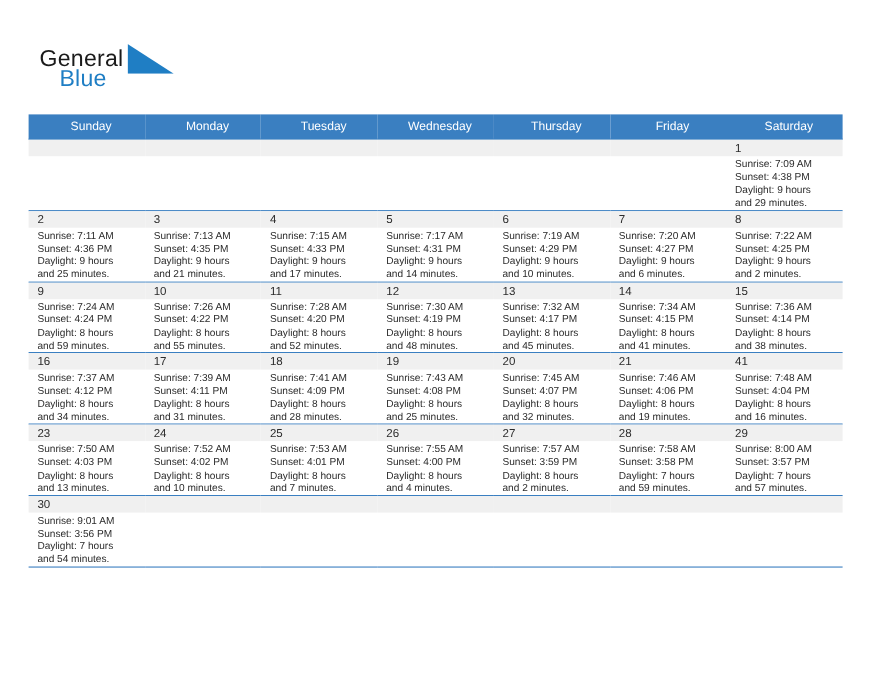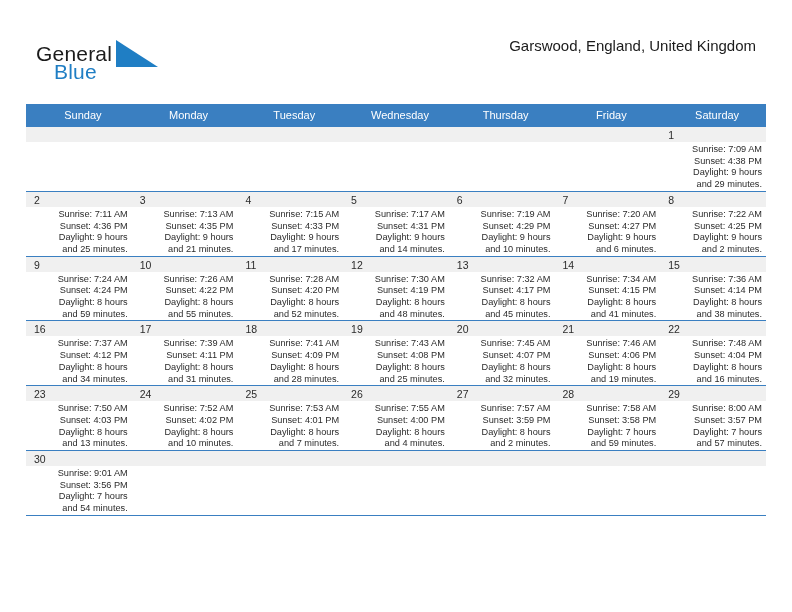--- a/index.html
+++ b/index.html
@@ -127,21 +127,20 @@
     box-sizing: border-box;
   }
   td.empty .daynum-bar {
     background: #f0f0f0;
   }
   .info {
     padding: 2px 4px 0 8px;
     font-size: 9.2px;
     line-height: 11.7px;
     color: #2b2b2b;
-    text-align: right;
   }
   .info div {
     white-space: nowrap;
   }
 </style>
 </head>
 <body>
 
 <div class="page">
 
@@ -151,21 +150,20 @@
       <span class="brand-general">General</span>
       <span class="brand-flag">
         <svg width="42" height="27" viewBox="0 0 42 27" xmlns="http://www.w3.org/2000/svg">
           <polygon points="0,0 42,27 0,27" fill="#1f7ec4"></polygon>
         </svg>
       </span>
       <span class="brand-blue">Blue</span>
     </div>
 
     <div class="title-block">
-      <div class="cal-subtitle">Garswood, England, United Kingdom</div>
     </div>
 
   </div>
 
   <table class="calendar">
     <thead>
       <tr>
         <th>Sunday</th>
         <th>Monday</th>
         <th>Tuesday</th>
@@ -439,21 +437,21 @@
               <div class="info">
                 <div>Sunrise: 7:46 AM</div>
                 <div>Sunset: 4:06 PM</div>
                 <div>Daylight: 8 hours</div>
                 <div>and 19 minutes.</div>
               </div>
             </div>
           </td>
           <td>
             <div class="cell-inner">
-              <div class="daynum-bar">22</div>
+              <div class="daynum-bar">41</div>
               <div class="info">
                 <div>Sunrise: 7:48 AM</div>
                 <div>Sunset: 4:04 PM</div>
                 <div>Daylight: 8 hours</div>
                 <div>and 16 minutes.</div>
               </div>
             </div>
           </td>
         </tr>
         <tr>

